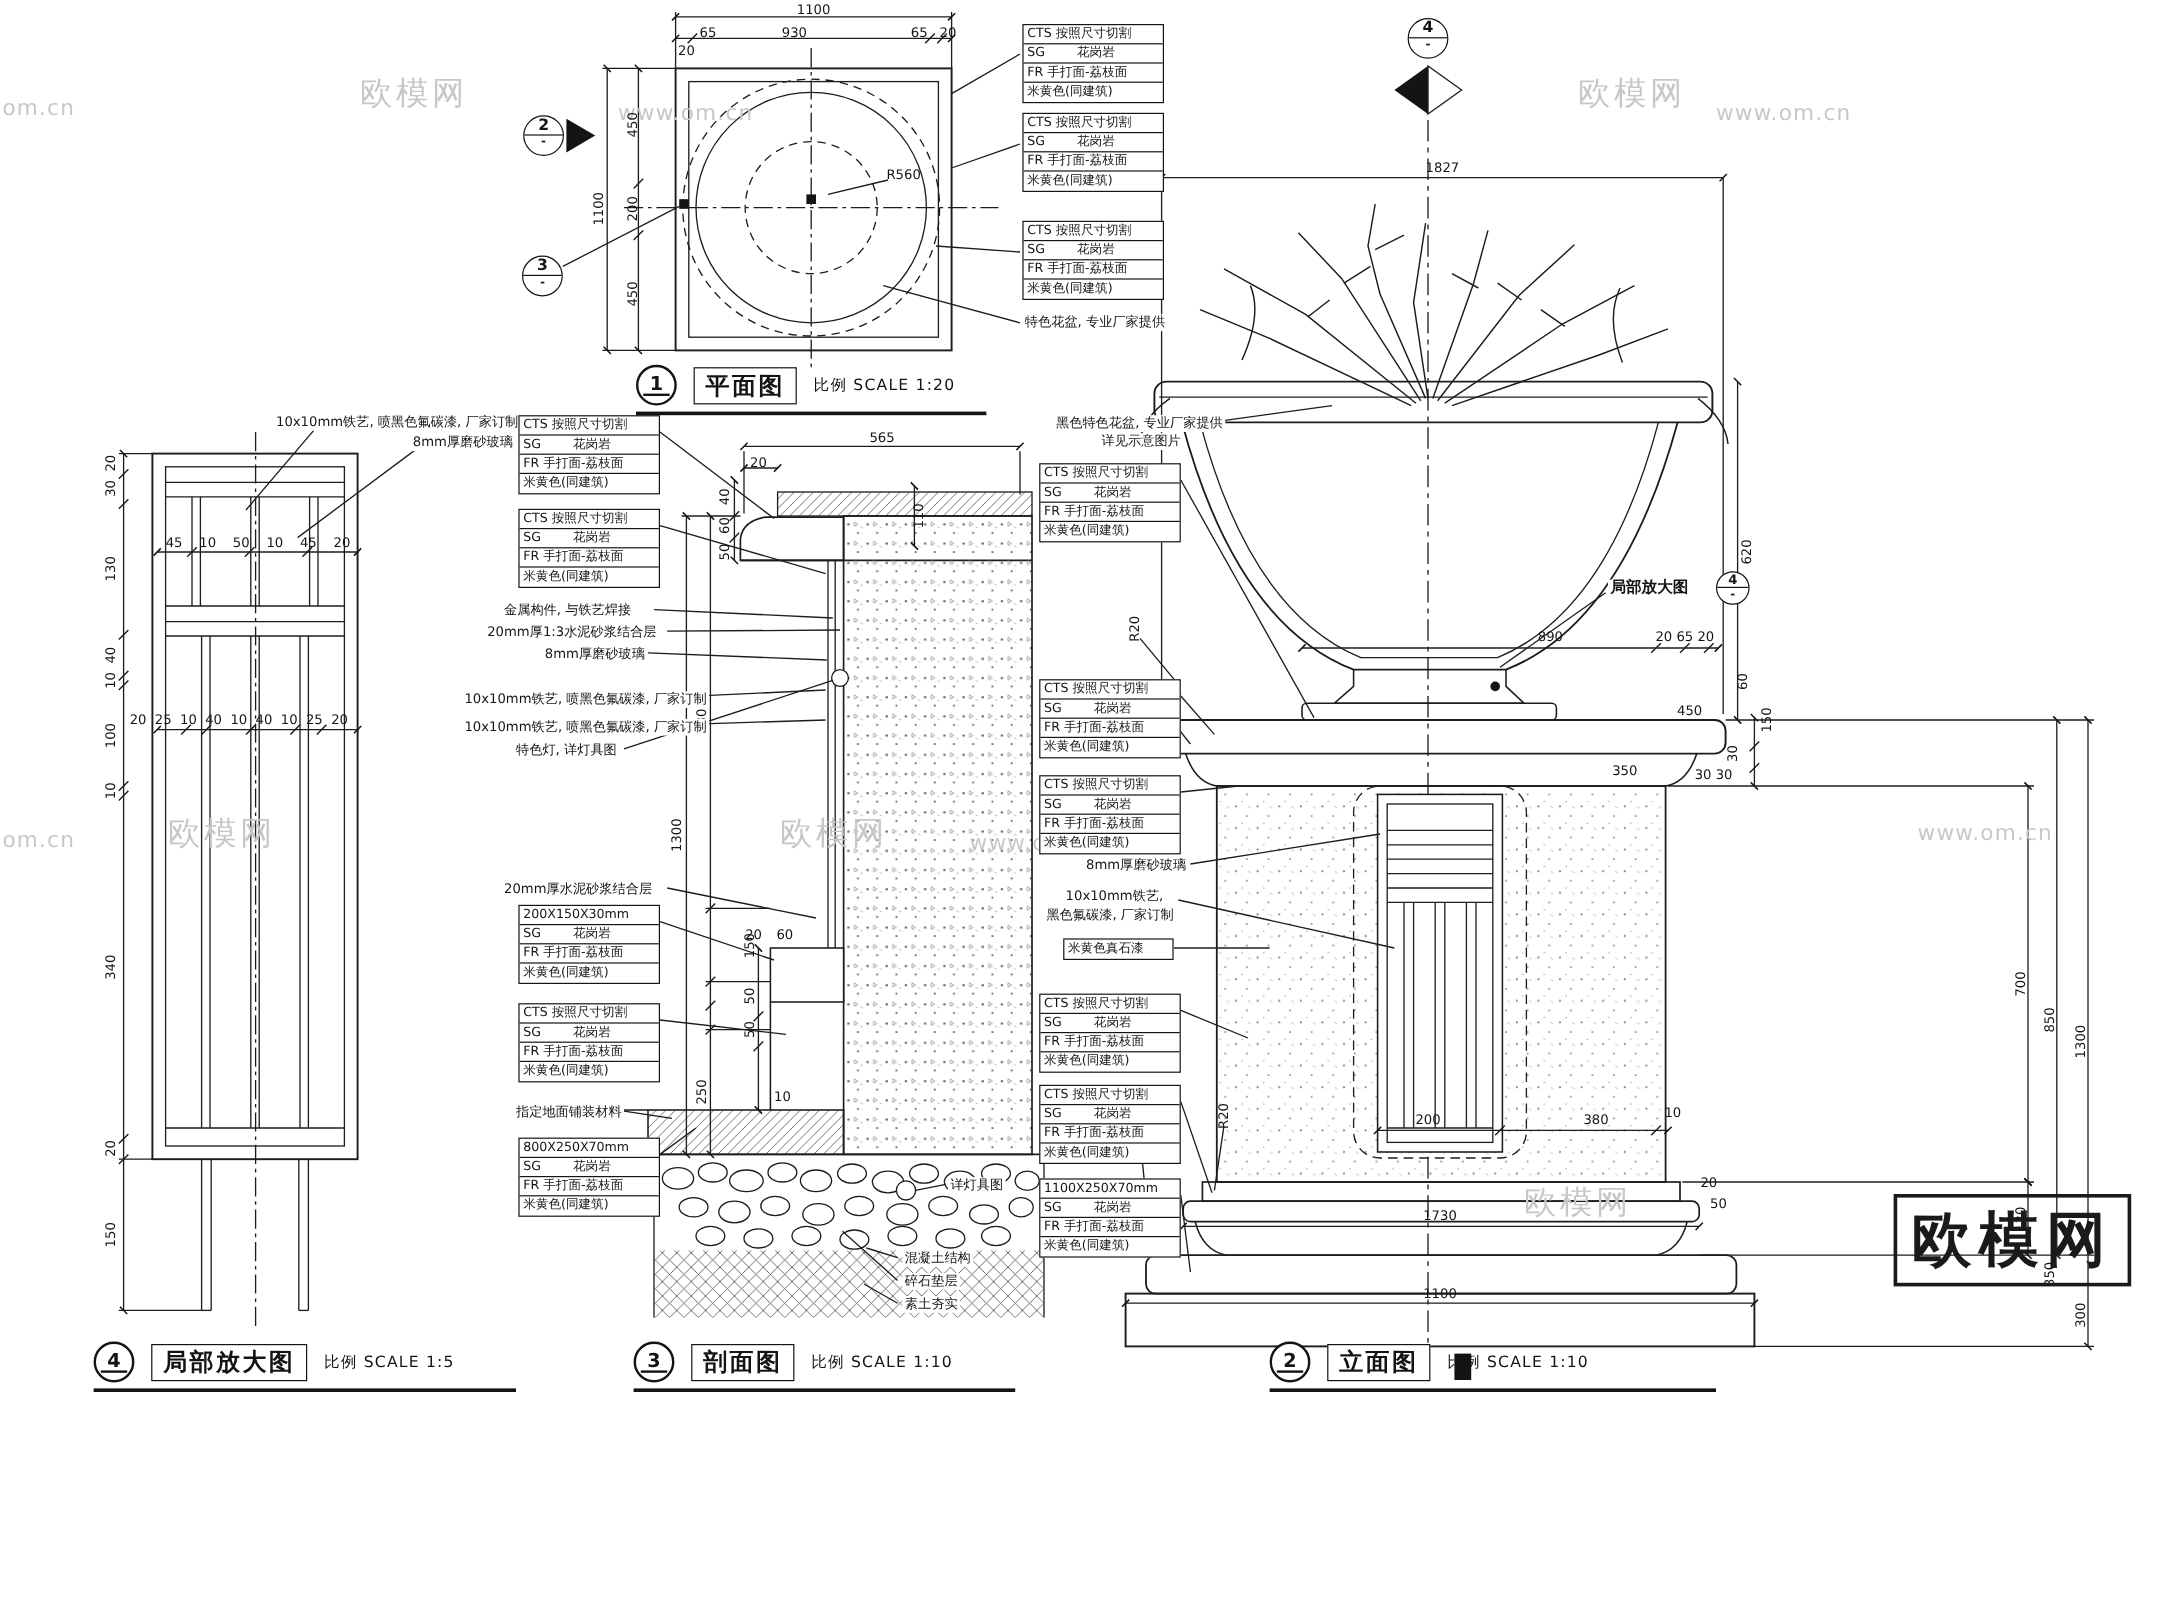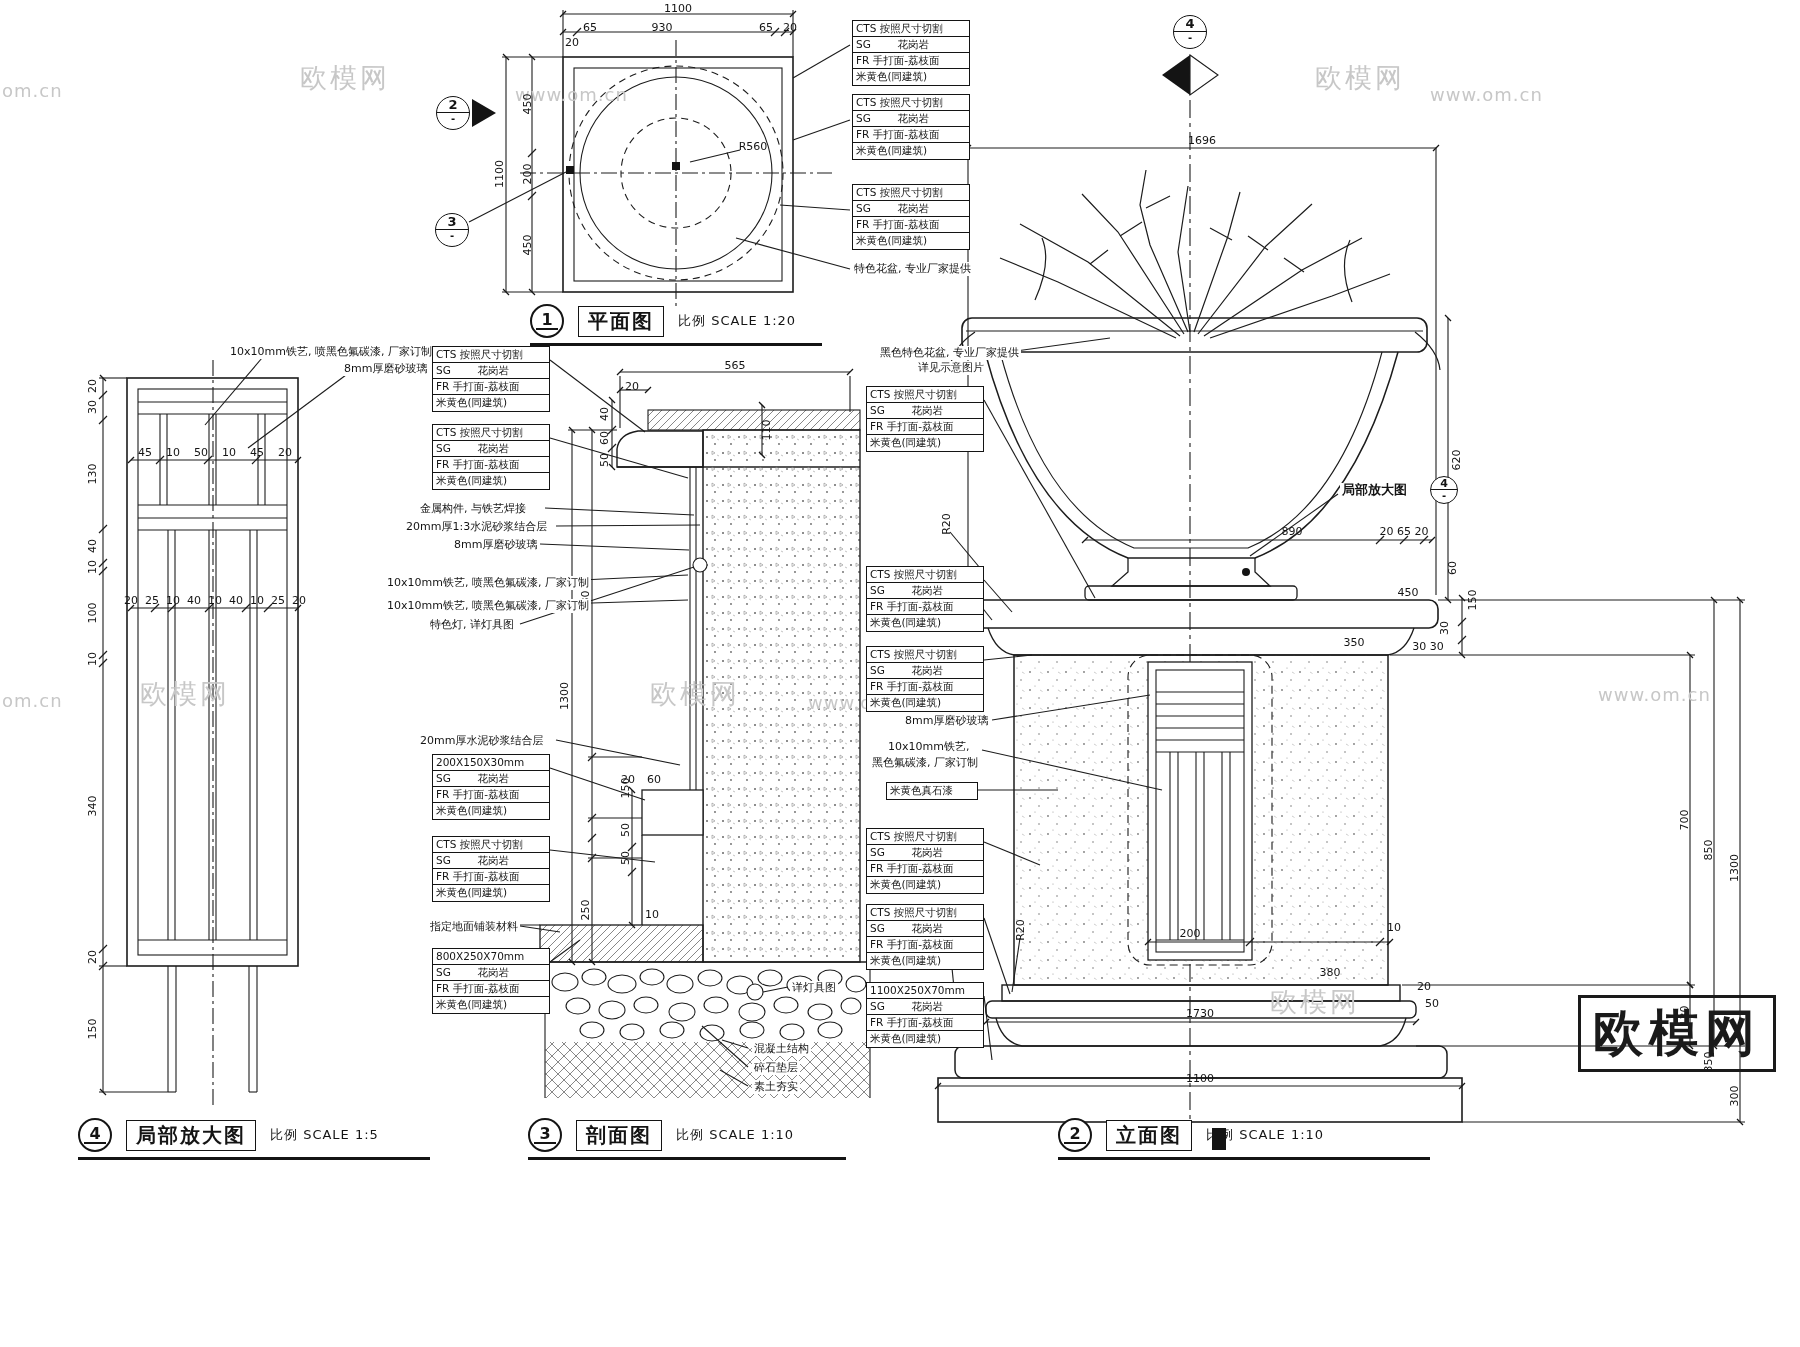--- a/index.html
+++ b/index.html
@@ -356,21 +356,21 @@
 <div class="dimv" style="left:92px;top:407px">30</div>
 <div class="dimv" style="left:92px;top:474px">130</div>
 <div class="dimv" style="left:92px;top:546px">40</div>
 <div class="dimv" style="left:92px;top:567px">10</div>
 <div class="dimv" style="left:92px;top:613px">100</div>
 <div class="dimv" style="left:92px;top:659px">10</div>
 <div class="dimv" style="left:92px;top:806px">340</div>
 <div class="dimv" style="left:92px;top:957px">20</div>
 <div class="dimv" style="left:92px;top:1029px">150</div>
 <div class="dim" style="left:215px;top:452px">45    10    50    10    45    20</div>
-<div class="dim" style="left:215px;top:600px">20  25  10  40  10  40  10  25  20</div>
+<div class="dim" style="left:199px;top:600px">20  25  10  40  10  40  10  25  20</div>
 
 <div class="dim" style="left:735px;top:365px">565</div>
 <div class="dim" style="left:632px;top:386px">20</div>
 <div class="dimv" style="left:604px;top:414px">40</div>
 <div class="dimv" style="left:604px;top:438px">60</div>
 <div class="dimv" style="left:604px;top:460px">50</div>
 <div class="dimv" style="left:766px;top:430px">110</div>
 <div class="dimv" style="left:564px;top:696px">1300</div>
 <div class="dimv" style="left:585px;top:594px">800</div>
 <div class="dimv" style="left:625px;top:788px">150</div>
@@ -469,35 +469,35 @@
   <div class="co-row">FR 手打面-荔枝面</div>
   <div class="co-row">米黄色(同建筑)</div>
 </div>
 <div class="callout" style="left:866px;top:982px">
   <div class="co-row">1100X250X70mm</div>
   <div class="co-row">SG        花岗岩</div>
   <div class="co-row">FR 手打面-荔枝面</div>
   <div class="co-row">米黄色(同建筑)</div>
 </div>
 
-<div class="dim" style="left:1202px;top:140px">1696</div>
+<div class="dim" style="left:1202px;top:140px">1827</div>
 <div class="dimv" style="left:1456px;top:460px">620</div>
 <div class="dim" style="left:1292px;top:531px">890</div>
 <div class="dim" style="left:1404px;top:531px">20 65 20</div>
 <div class="dim" style="left:1408px;top:592px">450</div>
 <div class="dimv" style="left:1452px;top:568px">60</div>
 <div class="dimv" style="left:1472px;top:600px">150</div>
 <div class="dimv" style="left:1444px;top:628px">30</div>
 <div class="dim" style="left:1354px;top:642px">350</div>
 <div class="dim" style="left:1428px;top:646px">30 30</div>
 <div class="dimv" style="left:1684px;top:820px">700</div>
 <div class="dimv" style="left:1708px;top:850px">850</div>
 <div class="dimv" style="left:1734px;top:868px">1300</div>
 <div class="dim" style="left:1394px;top:927px">10</div>
-<div class="dim" style="left:1330px;top:972px">380</div>
+<div class="dim" style="left:1330px;top:933px">380</div>
 <div class="dim" style="left:1190px;top:933px">200</div>
 <div class="dimv" style="left:1684px;top:1016px">130</div>
 <div class="dim" style="left:1424px;top:986px">20</div>
 <div class="dim" style="left:1432px;top:1003px">50</div>
 <div class="dimv" style="left:1708px;top:1062px">350</div>
 <div class="dimv" style="left:1734px;top:1096px">300</div>
 <div class="dim" style="left:1200px;top:1013px">1730</div>
 <div class="dim" style="left:1200px;top:1078px">1100</div>
 <div class="dimv" style="left:946px;top:524px">R20</div>
 <div class="dimv" style="left:962px;top:578px">R30</div>

